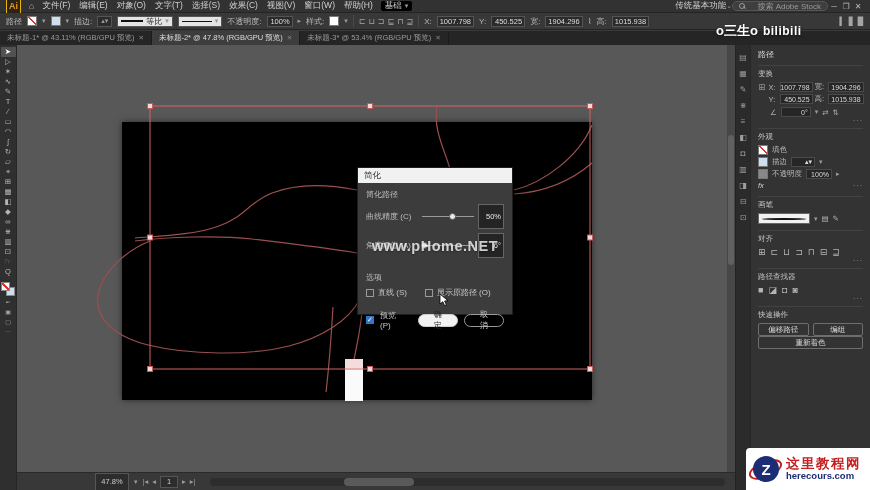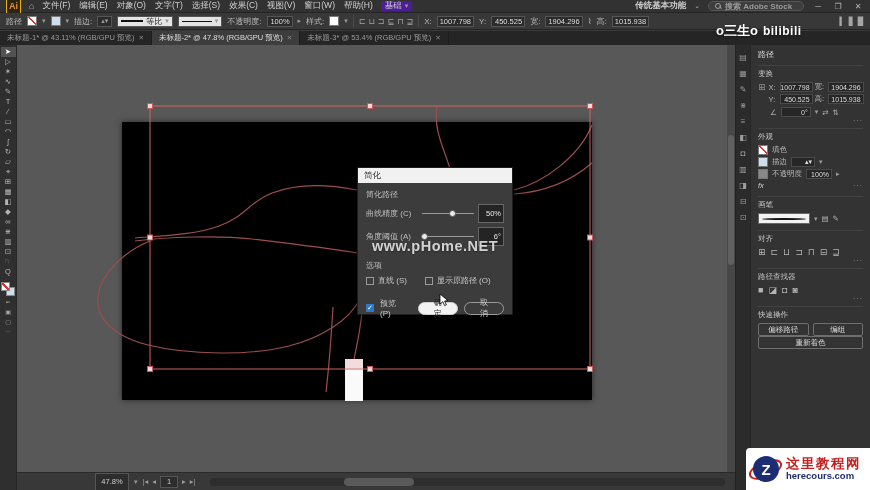--- a/index.html
+++ b/index.html
@@ -8,24 +8,24 @@
     background:#3a3a3a;color:#c9c9c9;font-size:9px;user-select:none;}
   .stage *{box-sizing:border-box;}
 
   
   .menubar{position:absolute;left:0;top:0;width:870px;height:13px;background:#323232;
     border-bottom:1px solid #242424;display:flex;align-items:center;gap:8px;padding:0 6px;font-size:8.5px;color:#cfcfcf;}
   .ai-logo{color:#e0962e;font-weight:bold;font-size:9px;border:1px solid #eab308;padding:4px 2px;line-height:9px;background:#2a2318;}
   .home{color:#bdbdbd;font-size:9px;}
   .menus{display:flex;gap:9px;}
   .menu-item{cursor:default;}
-  .ws-btn{background:#4c1d95;border-radius:2px;padding:0 4px;display:flex;gap:3px;align-items:center;height:10px;}
-  .mb-right{margin-left:auto;display:flex;align-items:center;gap:8px;font-weight:bold;}
+  .ws-btn{background:#000000;border-radius:2px;padding:0 4px;display:flex;gap:3px;align-items:center;height:10px;}
+  .mb-right{margin-left:auto;display:flex;align-items:center;}
   .search{display:flex;align-items:center;gap:4px;background:#3e3e3e;border:1px solid #555;border-radius:6px;
-    height:10px;padding:0 6px;color:#9a9a9a;font-size:8px;min-width:96px;}
+    height:10px;padding:0 6px;color:#9a9a9a;font-size:8px;min-width:96px;justify-content:space-between;}
   .mag{position:relative;width:6px;height:6px;display:inline-block;}
   .mag::before{content:"";position:absolute;left:0;top:0;width:4px;height:4px;border:1px solid #9a9a9a;border-radius:50%;}
   .mag::after{content:"";position:absolute;left:4px;top:4px;width:3px;height:1px;background:#9a9a9a;transform:rotate(45deg);}
   .wc{color:#bbb;width:12px;text-align:center;font-size:8px;}
 
   
   .optionsbar{position:absolute;left:0;top:13px;width:870px;height:17px;background:#383838;
     border-bottom:1px solid #242424;display:flex;align-items:center;gap:5px;padding:0 6px;font-size:8px;color:#b9b9b9;}
   .sw{width:10px;height:10px;border:1px solid #777;background:#fff;position:relative;}
   .sw.none::after{content:"";position:absolute;inset:0;
@@ -103,21 +103,21 @@
   
   .dialog{position:absolute;left:357px;top:167px;width:156px;height:148px;background:#3c3c3c;
     border:1px solid #1e1e1e;box-shadow:0 6px 18px rgba(0,0,0,.6);z-index:40;font-size:8px;color:#c8c8c8;}
   .d-title{height:15px;background:#f1f1f1;color:#333;display:flex;align-items:center;padding:0 6px;font-size:8.5px;}
   .d-body{position:relative;padding-top:6px;}
   .d-sec{margin:0 8px 4px;color:#bdbdbd;}
   .srow{display:flex;align-items:center;gap:4px;margin:4px 8px;}
   .slabel{width:52px;color:#bdbdbd;}
   .strack{flex:1;height:1px;background:#9a9a9a;position:relative;}
   .sknob{position:absolute;top:-3px;width:7px;height:7px;border-radius:50%;background:#ececec;border:1px solid #5a5a5a;}
-  .sval{width:26px;height:19px;background:#242424;border:1px solid #666;color:#e6e6e6;font-size:7.5px;
+  .sval{width:26px;height:25px;background:#242424;border:1px solid #666;color:#e6e6e6;font-size:7.5px;
     display:flex;align-items:center;justify-content:flex-end;padding:8px 2px;}
   .d-watermark{position:absolute;left:0;right:0;top:55px;text-align:center;color:rgba(255,255,255,.78);
     font-weight:bold;font-size:14.5px;letter-spacing:.5px;text-shadow:0 1px 2px rgba(0,0,0,.35);pointer-events:none;}
   .cbrow{display:flex;align-items:center;gap:4px;margin:4px 8px 0;}
   .cb{width:8px;height:8px;border:1px solid #9a9a9a;display:inline-block;position:relative;flex:none;}
   .cb.checked{background:#2f78c9;border-color:#2f78c9;}
   .cb.checked::after{content:"✓";position:absolute;left:0;top:-1px;color:#fff;font-size:7px;}
   .dbtns{display:flex;align-items:center;gap:6px;margin:12px 8px 0;}
   .btn{height:13px;border-radius:7px;font-size:8px;display:flex;align-items:center;justify-content:center;padding:0 12px;font-family:inherit;}
   .btn.primary{background:#f2f2f2;color:#222;border:1px solid #cfcfcf;}

